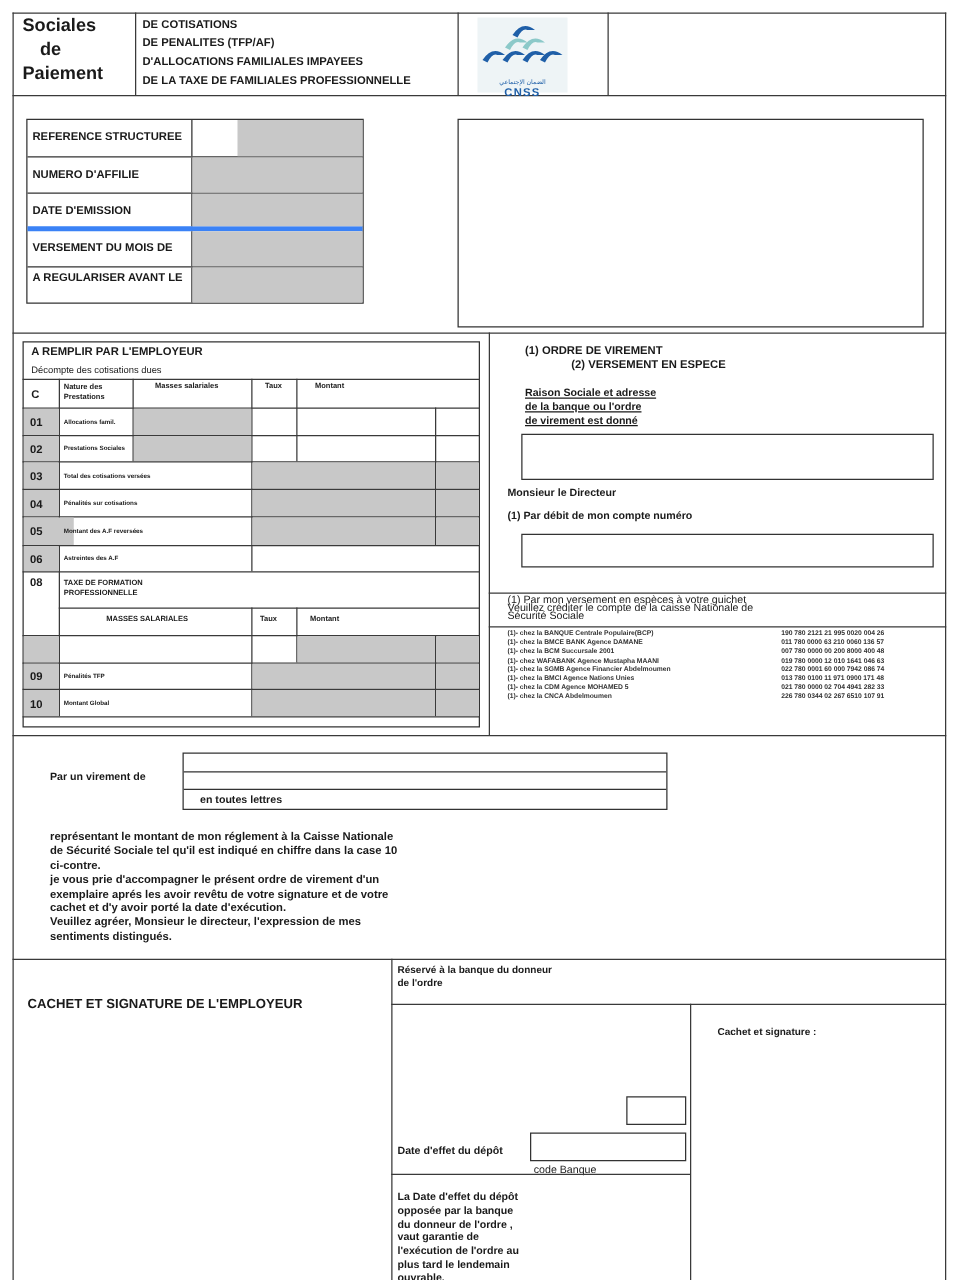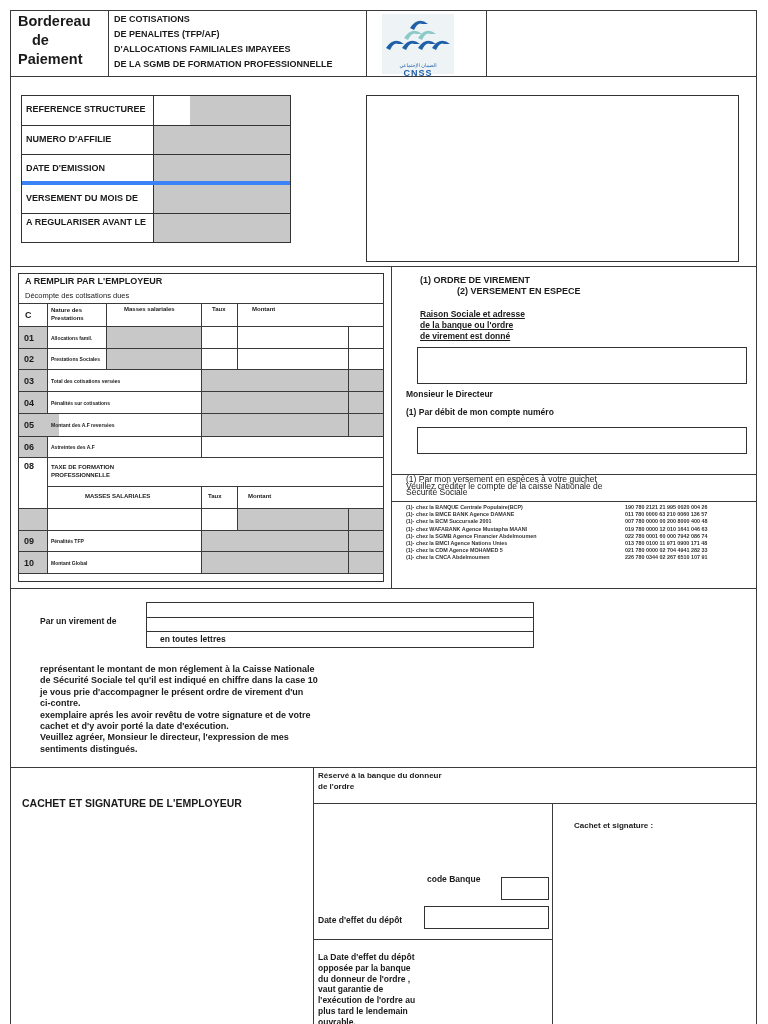--- a/index.html
+++ b/index.html
@@ -36,30 +36,30 @@
 <div class="ln" style="left:10px;top:10px;width:1px;height:1014px;"></div>
 <div class="ln" style="left:756px;top:10px;width:1px;height:1014px;"></div>
 <div class="ln" style="left:10px;top:10px;width:747px;height:1px;"></div>
 
 <div class="ln" style="left:108px;top:10px;width:1px;height:66px;"></div>
 <div class="ln" style="left:366px;top:10px;width:1px;height:66px;"></div>
 <div class="ln" style="left:486px;top:10px;width:1px;height:66px;"></div>
 <div class="ln" style="left:10px;top:76px;width:747px;height:1px;"></div>
 
 <div class="abs title">
-  <span>Bordereau</span>
+  <span>Sociales</span>
   <span style="padding-left:14px;">de</span>
   <span>Paiement</span>
 </div>
 
 <div class="abs hdr-lines">
   <div>DE COTISATIONS</div>
   <div>DE PENALITES (TFP/AF)</div>
   <div>D'ALLOCATIONS FAMILIALES IMPAYEES</div>
-  <div>DE LA SGMB DE FORMATION PROFESSIONNELLE</div>
+  <div>DE LA TAXE DE FAMILIALES PROFESSIONNELLE</div>
 </div>
 
 <div class="abs" style="left:382px;top:14px;width:72px;height:60px;background:#eef4f6;">
   <svg width="72" height="44" viewBox="0 0 72 44">
     <path d="M28 14 Q36 2 46 10 L40 10 Q36 8 32 16 Z" fill="#1f5fa8"></path>
     <path d="M36 24 Q44 12 54 20 L48 20 Q44 18 40 26 Z" fill="#8cc9c9"></path>
     <path d="M22 24 Q30 12 40 20 L34 20 Q30 18 26 26 Z" fill="#8cc9c9"></path>
     <path d="M4 34 Q12 22 22 30 L16 30 Q12 28 8 36 Z" fill="#1f5fa8"></path>
     <path d="M20 34 Q28 22 38 30 L32 30 Q28 28 24 36 Z" fill="#1f5fa8"></path>
     <path d="M36 34 Q44 22 54 30 L48 30 Q44 28 40 36 Z" fill="#1f5fa8"></path>
@@ -227,22 +227,22 @@
 
 <div class="abs" style="left:40px;top:616px;font-size:8.5px;font-weight:bold;">Par un virement de</div>
 <div class="box" style="left:146px;top:602px;width:388px;height:46px;"></div>
 <div class="abs" style="left:147px;top:603px;width:386px;height:15px;border-bottom:1px solid #333;"></div>
 <div class="abs" style="left:147px;top:618px;width:386px;height:14px;border-bottom:1px solid #333;"></div>
 <div class="abs" style="left:160px;top:634px;font-size:8.5px;font-weight:bold;">en toutes lettres</div>
 
 <div class="abs letter" style="left:40px;top:664px;">
   <div>représentant le montant de mon réglement à la Caisse Nationale</div>
   <div>de Sécurité Sociale tel qu'il est indiqué en chiffre dans la case 10</div>
+  <div>ci-contre.</div>
   <div>je vous prie d'accompagner le présent ordre de virement d'un</div>
-  <div>ci-contre.</div>
   <div>exemplaire aprés les avoir revêtu de votre signature et de votre</div>
   <div>cachet et d'y avoir porté la date d'exécution.</div>
   <div>Veuillez agréer, Monsieur le directeur, l'expression de mes</div>
   <div>sentiments distingués.</div>
 </div>
 
 <div class="ln" style="left:10px;top:767px;width:747px;height:1px;"></div>
 
 <div class="ln" style="left:313px;top:767px;width:1px;height:257px;"></div>
 <div class="abs" style="left:22px;top:797px;font-size:10.5px;font-weight:bold;">CACHET ET SIGNATURE DE L'EMPLOYEUR</div>
@@ -250,21 +250,21 @@
 
 <div class="abs" style="left:318px;top:770px;font-size:8px;font-weight:bold;line-height:11px;">
   <div>Réservé à la banque du donneur</div>
   <div>de l'ordre</div>
 </div>
 <div class="ln" style="left:313px;top:803px;width:444px;height:1px;"></div>
 <div class="ln" style="left:552px;top:803px;width:1px;height:221px;"></div>
 <div class="abs" style="left:574px;top:821px;font-size:8px;font-weight:bold;">Cachet et signature :</div>
 <div class="abs" style="left:553px;top:840px;width:203px;height:184px;"></div>
 
-<div class="abs" style="left:427px;top:874px;font-size:8.5px;font-weight:bold;">code Banque</div>
+<div class="abs" style="left:427px;top:930px;font-size:8.5px;font-weight:normal;">code Banque</div>
 <div class="box" style="left:501px;top:877px;width:48px;height:23px;"></div>
 <div class="abs" style="left:318px;top:915px;font-size:8.5px;font-weight:bold;">Date d'effet du dépôt</div>
 <div class="box" style="left:424px;top:906px;width:125px;height:23px;"></div>
 <div class="ln" style="left:313px;top:939px;width:239px;height:1px;"></div>
 
 <div class="abs" style="left:318px;top:952px;font-size:8.5px;font-weight:bold;line-height:10.8px;">
   <div>La Date d'effet du dépôt</div>
   <div>opposée par  la banque</div>
   <div>du  donneur  de l'ordre ,</div>
   <div>vaut   garantie    de</div>

